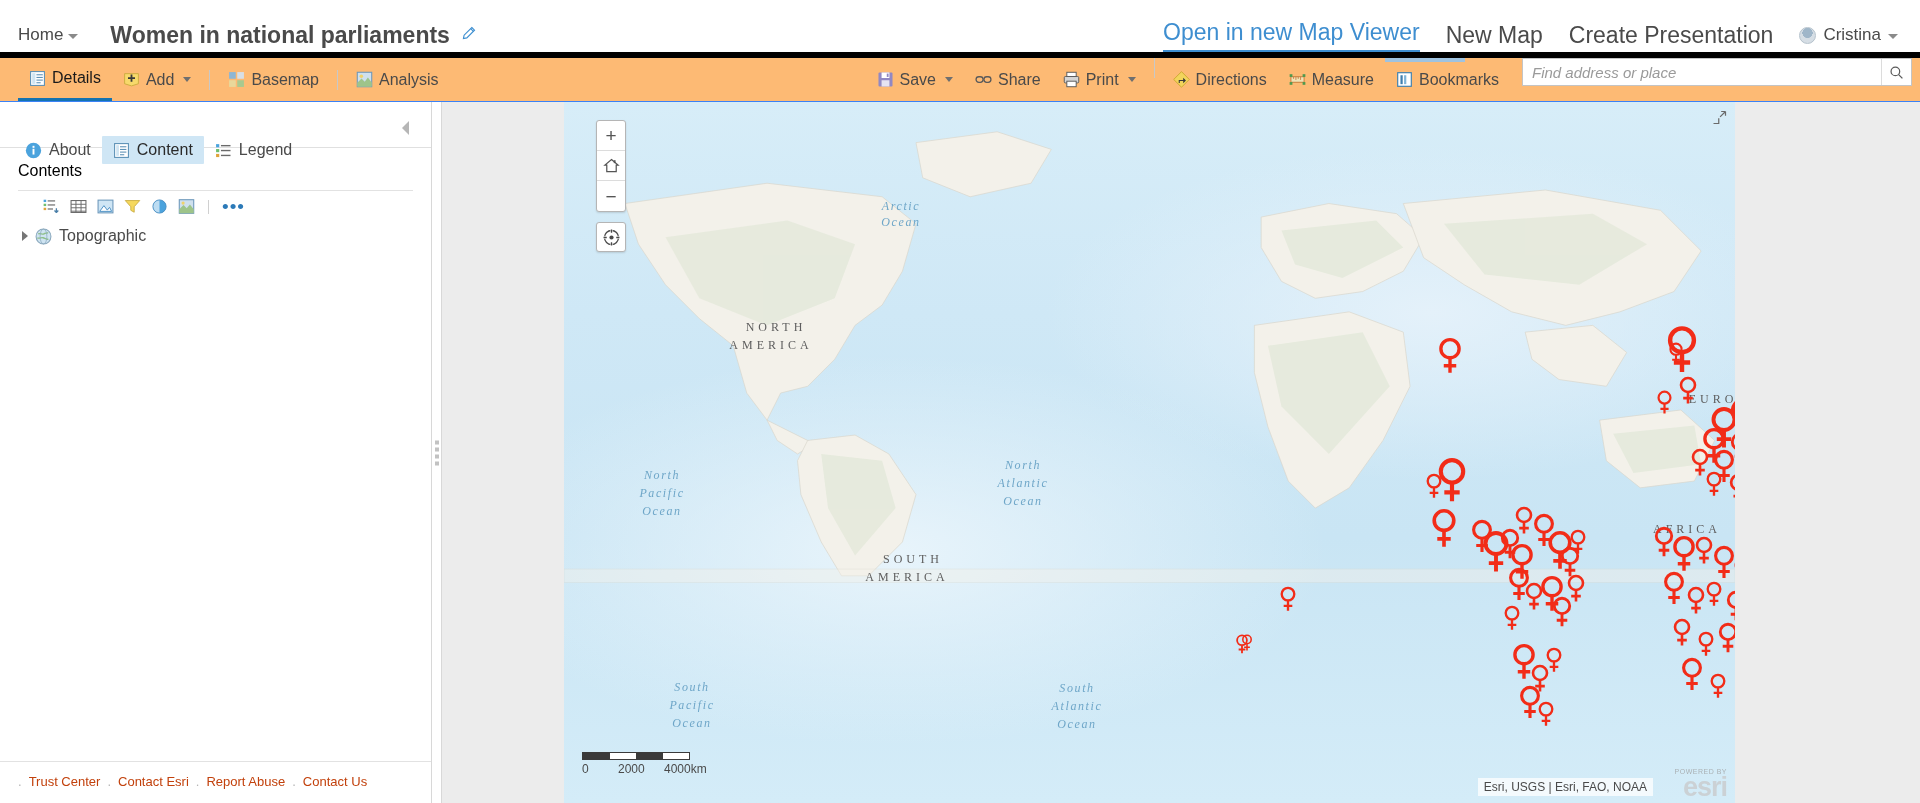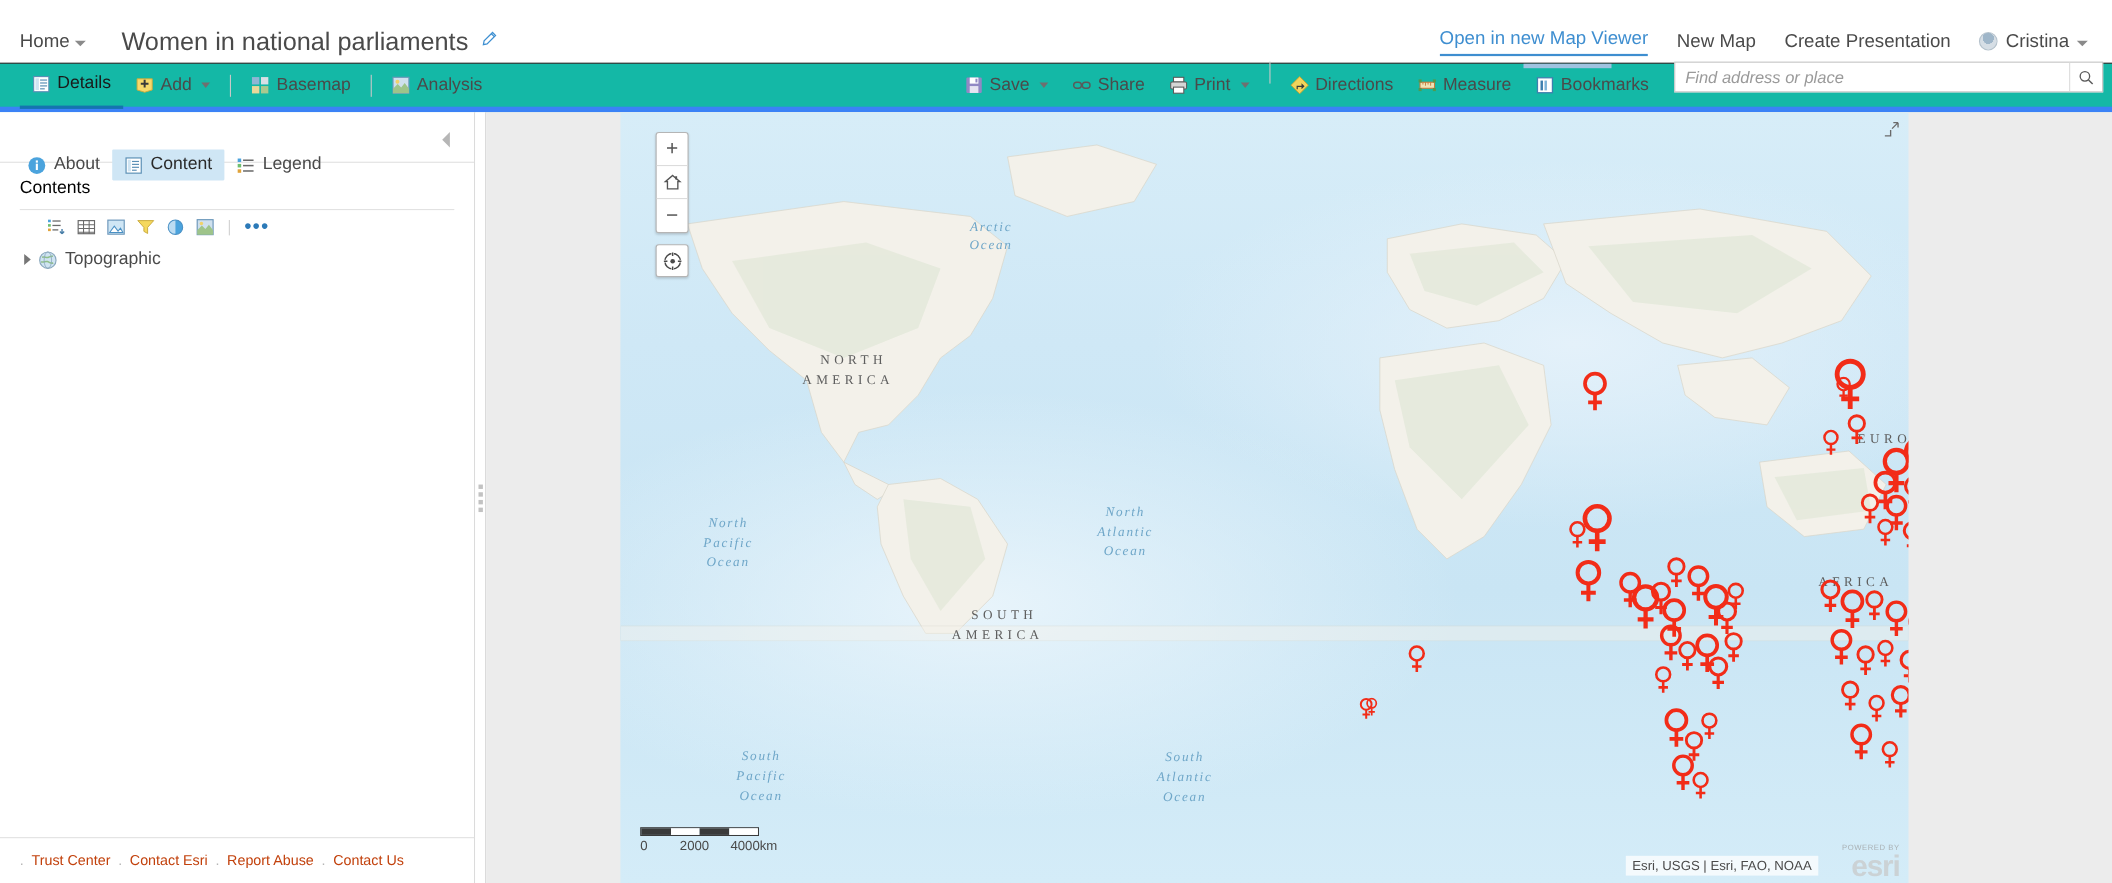--- a/index.html
+++ b/index.html
@@ -7,44 +7,44 @@
     width: 1920px; height: 803px; overflow: hidden;
     font-family: "Liberation Sans", sans-serif;
     background: #fff; color: #323232;
   }
   #app { width: 1920px; height: 803px; display: flex; flex-direction: column; position: relative; }
 
   
   .header {
     height: 58px; flex: 0 0 58px; background: #fff;
     display: flex; align-items: center; padding: 18px 22px 0 18px;
-    border-bottom: 1px solid #000000;
+    border-bottom: 6px solid #000000;
   }
   .hdr-home { font-size: 17px; color: #4a4a4a; display:flex; align-items:center; gap:5px; cursor:pointer; }
   .caret-dn { display:inline-block; width:0;height:0;border-left:5px solid transparent;border-right:5px solid transparent;border-top:5px solid #8a8a8a; margin-top:3px;}
   .hdr-title {
-    font-size: 23px; color: #4a4a4a; margin-left: 32px; font-weight: 400;
+    font-size: 23px; color: #4a4a4a; margin-left: 32px; font-weight: 700;
     white-space: nowrap;
   }
   .pencil-icon { margin-left: 11px; cursor: pointer; display:inline-block; vertical-align:middle; }
   .hdr-right { margin-left: auto; display: flex; align-items: center; gap: 26px; }
-  .hdr-link { font-size: 17px; color: #4a4a4a; cursor: pointer; white-space: nowrap; }
+  .hdr-link { font-size: 23px; color: #4a4a4a; cursor: pointer; white-space: nowrap; }
   .hdr-link.active { color: #3e8ed0; border-bottom: 2px solid #3e8ed0; padding-bottom: 4px; }
   .hdr-user { display: flex; align-items: center; gap: 7px; font-size: 17px; color:#4a4a4a; cursor:pointer;}
   .avatar {
     width: 17px; height: 17px; border-radius: 50%;
     background: radial-gradient(circle at 50% 32%, #9fb6c9 0 40%, #d6dee5 41% 100%);
     border: 1px solid #b5c2cc; display:inline-block;
   }
 
   
   .toolbar {
-    height: 44px; flex: 0 0 44px; background: #14b8a6;
+    height: 44px; flex: 0 0 44px; background: #fdba74;
     display: flex; align-items: center; padding: 0 8px 0 18px;
-    border-bottom: 5px solid #3b82f6; position: relative;
+    border-bottom: 1px solid #3b82f6; position: relative;
   }
   .tb-btn {
     display: flex; align-items: center; gap: 6px; font-size: 16px; color: #4a4a4a;
     padding: 0 11px; height: 43px; cursor: pointer; white-space: nowrap;
   }
   .tb-btn.active { color: #1a1a1a; border-bottom: 3px solid #1573b0; }
   .tb-sep { width: 1px; height: 20px; background: #c8c8c8; margin: 0 7px; }
   .tb-mid { margin-left: auto; display: flex; align-items: flex-start; }
   .tb-caret { width:0;height:0;border-left:4px solid transparent;border-right:4px solid transparent;border-top:5px solid #6f6f6f; margin-left:3px; }
   .searchbox {

